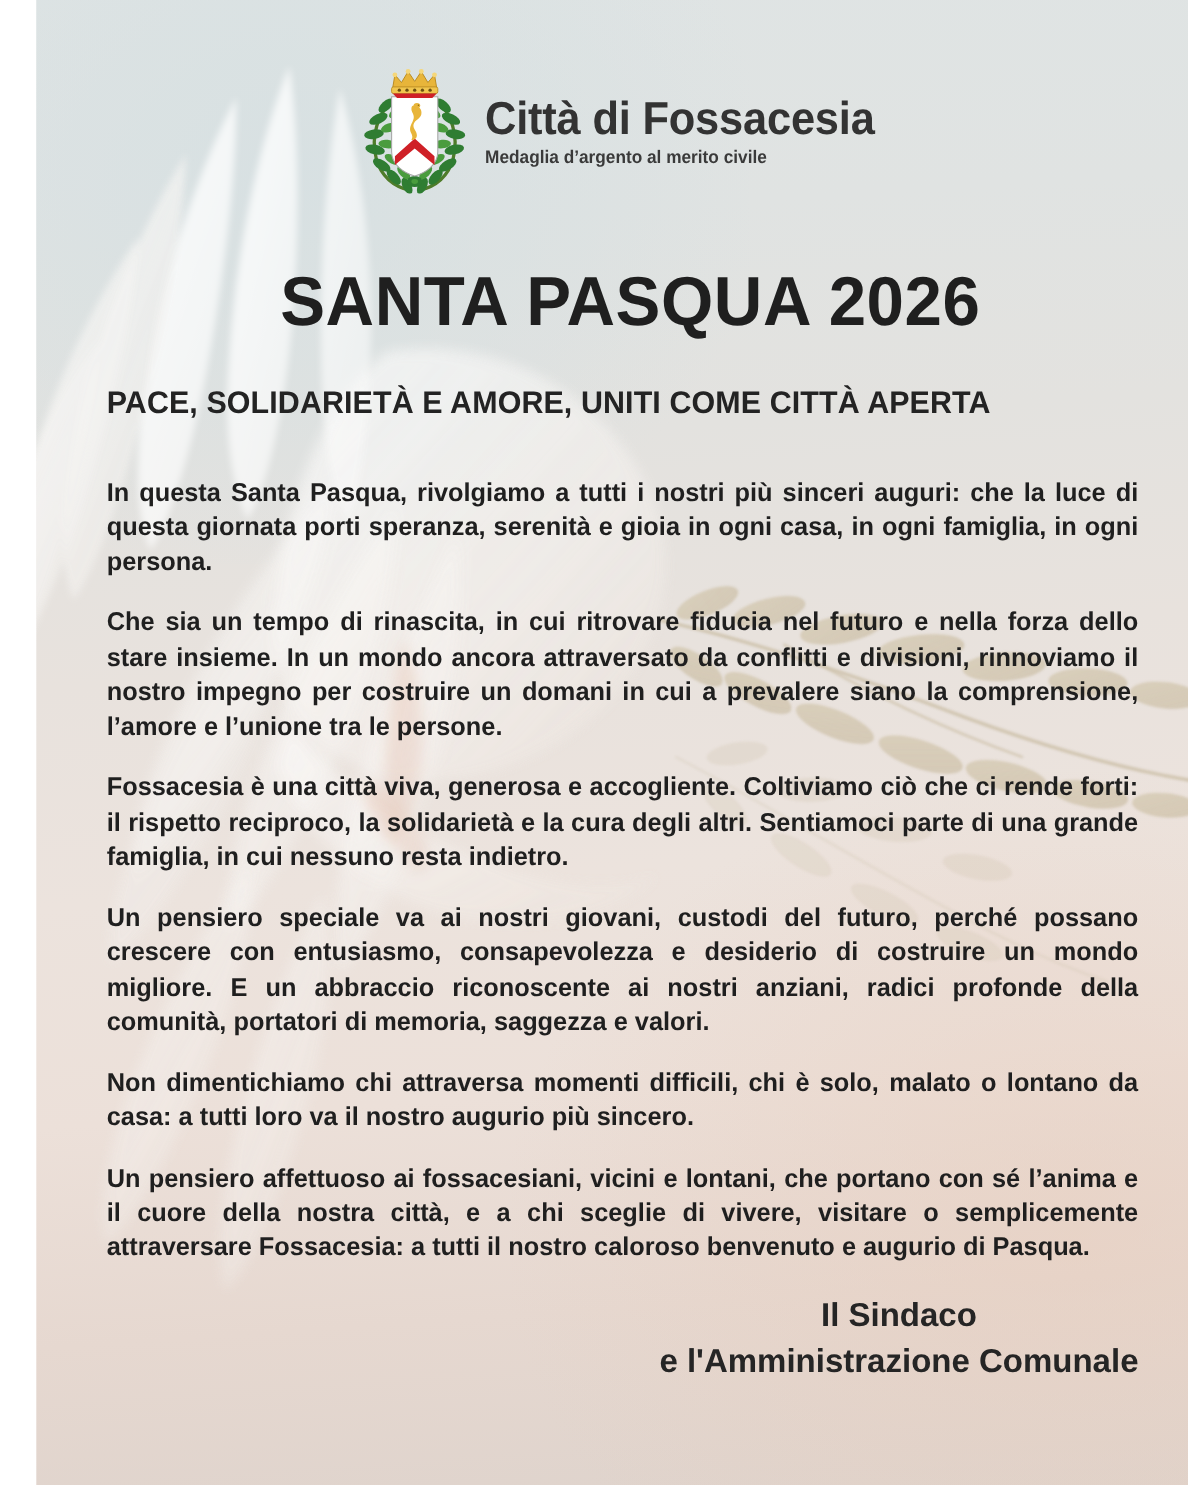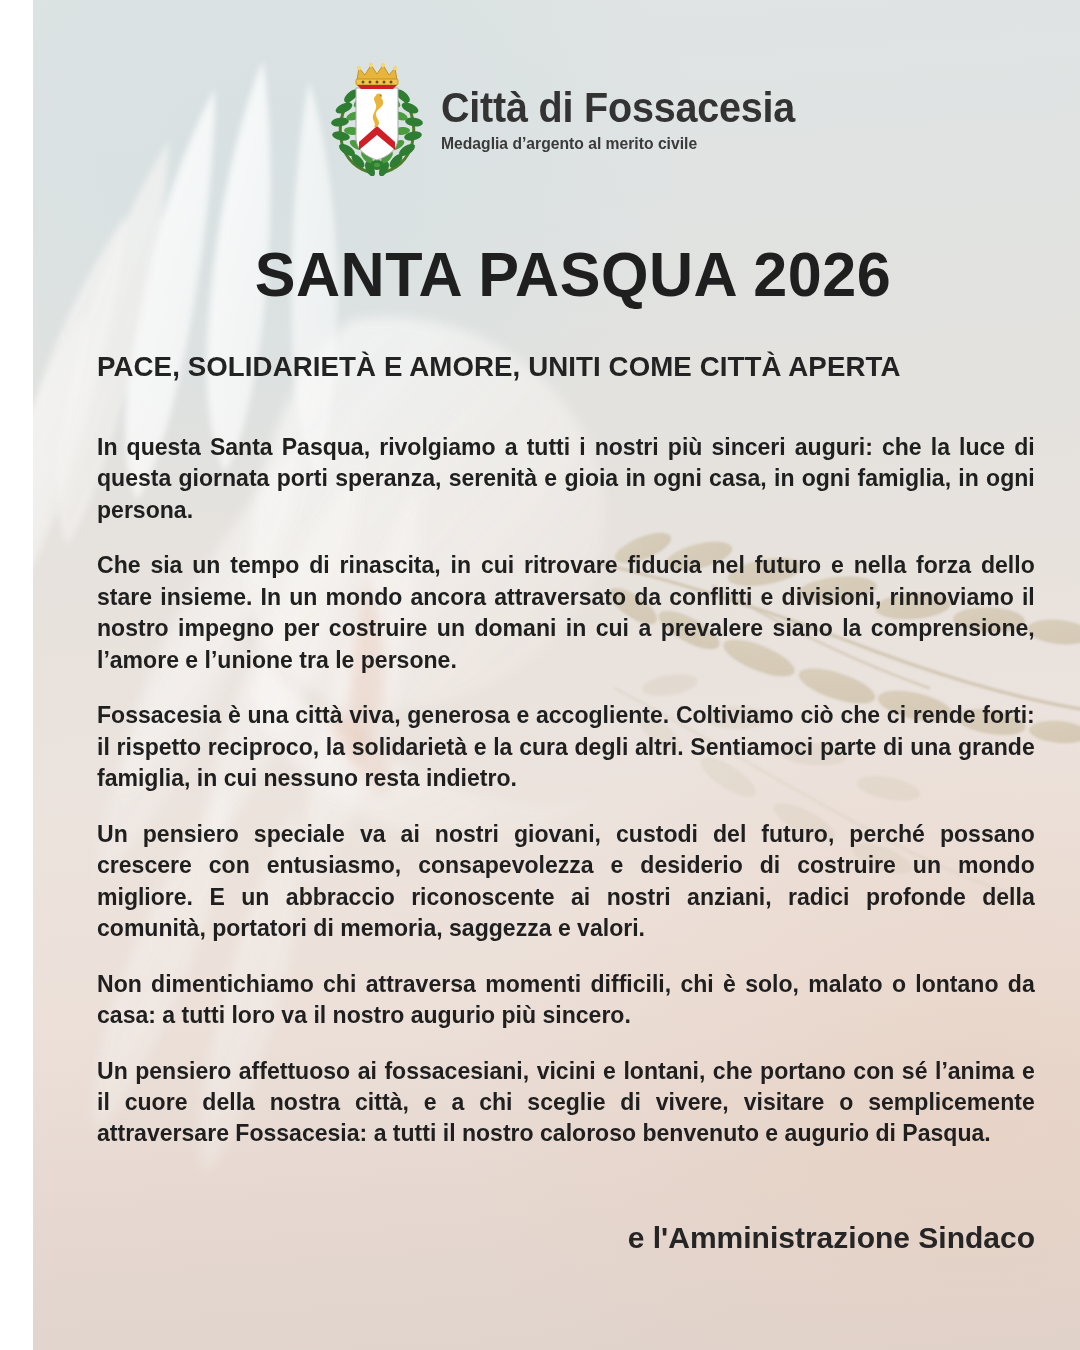--- a/index.html
+++ b/index.html
@@ -429,17 +429,18 @@
     <div class="body-copy">
       <p class="para">In questa Santa Pasqua, rivolgiamo a tutti i nostri più sinceri auguri: che la luce di questa giornata porti speranza, serenità e gioia in ogni casa, in ogni famiglia, in ogni persona.</p>
       <p class="para">Che sia un tempo di rinascita, in cui ritrovare fiducia nel futuro e nella forza dello stare insieme. In un mondo ancora attraversato da conflitti e divisioni, rinnoviamo il nostro impegno per costruire un domani in cui a prevalere siano la comprensione, l’amore e l’unione tra le persone.</p>
       <p class="para">Fossacesia è una città viva, generosa e accogliente. Coltiviamo ciò che ci rende forti: il rispetto reciproco, la solidarietà e la cura degli altri. Sentiamoci parte di una grande famiglia, in cui nessuno resta indietro.</p>
       <p class="para">Un pensiero speciale va ai nostri giovani, custodi del futuro, perché possano crescere con entusiasmo, consapevolezza e desiderio di costruire un mondo migliore. E un abbraccio riconoscente ai nostri anziani, radici profonde della comunità, portatori di memoria, saggezza e valori.</p>
       <p class="para">Non dimentichiamo chi attraversa momenti difficili, chi è solo, malato o lontano da casa: a tutti loro va il nostro augurio più sincero.</p>
       <p class="para">Un pensiero affettuoso ai fossacesiani, vicini e lontani, che portano con sé l’anima e il cuore della nostra città, e a chi sceglie di vivere, visitare o semplicemente attraversare Fossacesia: a tutti il nostro caloroso benvenuto e augurio di Pasqua.</p>
     </div>
 
     <div class="signature">
-      <span class="sig-line">e l'Amministrazione Sindaco</span>
+      <span class="sig-line">Il Sindaco</span>
+      <span class="sig-line">e l'Amministrazione Comunale</span>
     </div>
 
   </div>
 </div>
 
 </body></html>

